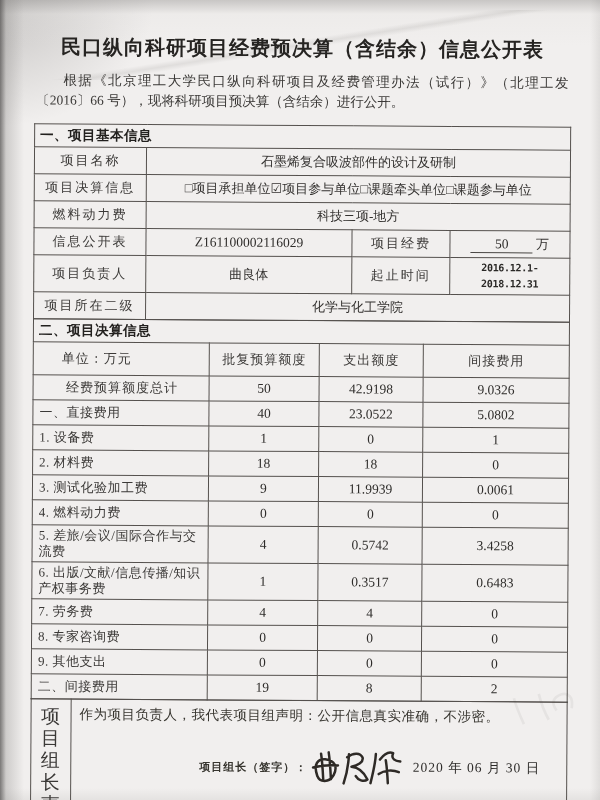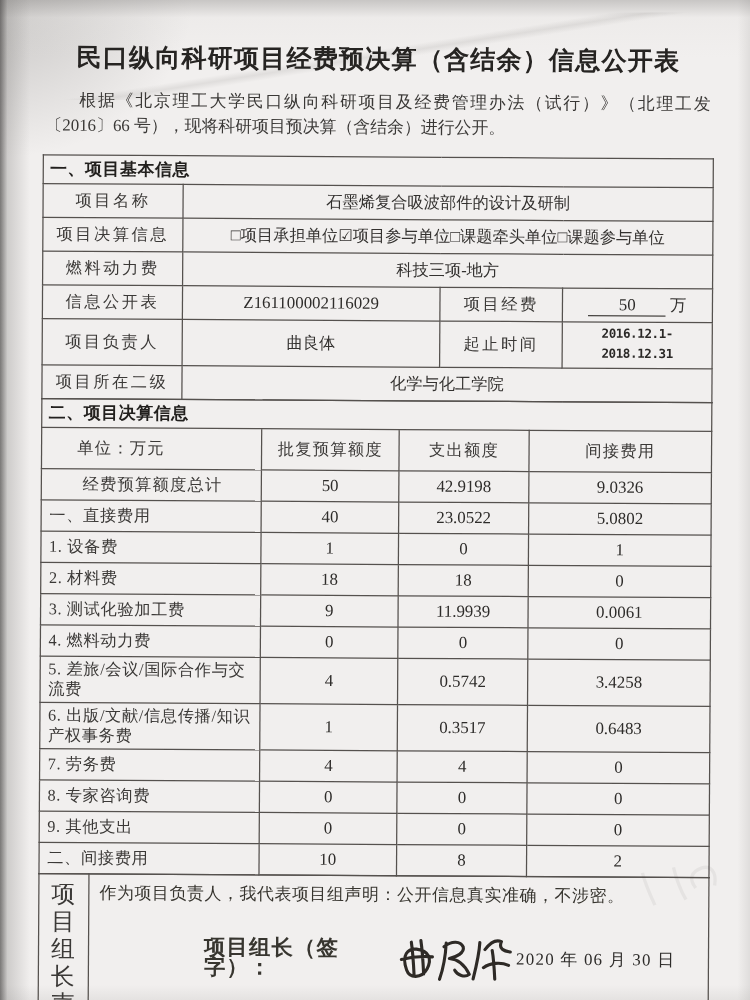--- a/index.html
+++ b/index.html
@@ -66,21 +66,21 @@
   .t3 .side{
     width:36px;padding:6px 2px;letter-spacing:1px;color:#3b3937;
   }
   .t3 .side div{line-height:22px;font-size:19px;}
   .t3 .body-cell{text-align:left;padding:4px 8px 8px 8px;height:96px;vertical-align:top;}
   .decl-statement{font-size:13.5px;line-height:21px;letter-spacing:.5px;color:#37352f;}
   .sign-row{
     position:relative;margin-top:18px;height:46px;
     display:flex;align-items:center;
   }
-  .sign-label{margin-left:84px;font-size:17px;letter-spacing:1px;font-weight:bold;color:#37352f;}
+  .sign-label{margin-left:120px;font-size:11px;letter-spacing:1px;font-weight:bold;color:#37352f;}
   .signature{display:inline-block;width:96px;height:46px;margin-left:2px;transform:rotate(-3deg) translateY(2px);}
   .decl-date{margin-left:auto;margin-right:18px;font-size:13.5px;letter-spacing:1px;color:#2e2c2a;white-space:nowrap;}
   svg.sig path{fill:none;stroke:#2e2a26;stroke-width:2.6;stroke-linecap:round;stroke-linejoin:round;}
 </style>
 </head>
 <body>
 
 <div class="scan">
   <div class="crease"></div>
 
@@ -210,21 +210,21 @@
         <td class="num">0</td>
       </tr>
       <tr>
         <td class="lblcell">9. 其他支出</td>
         <td class="num">0</td>
         <td class="num">0</td>
         <td class="num">0</td>
       </tr>
       <tr>
         <td class="lblcell">二、间接费用</td>
-        <td class="num">10</td>
+        <td class="num">19</td>
         <td class="num">8</td>
         <td class="num">2</td>
       </tr>
     </tbody>
       </table>
 
     <table class="t3">
       <colgroup>
           <col style="width:40px">
           <col style="width:496px">

